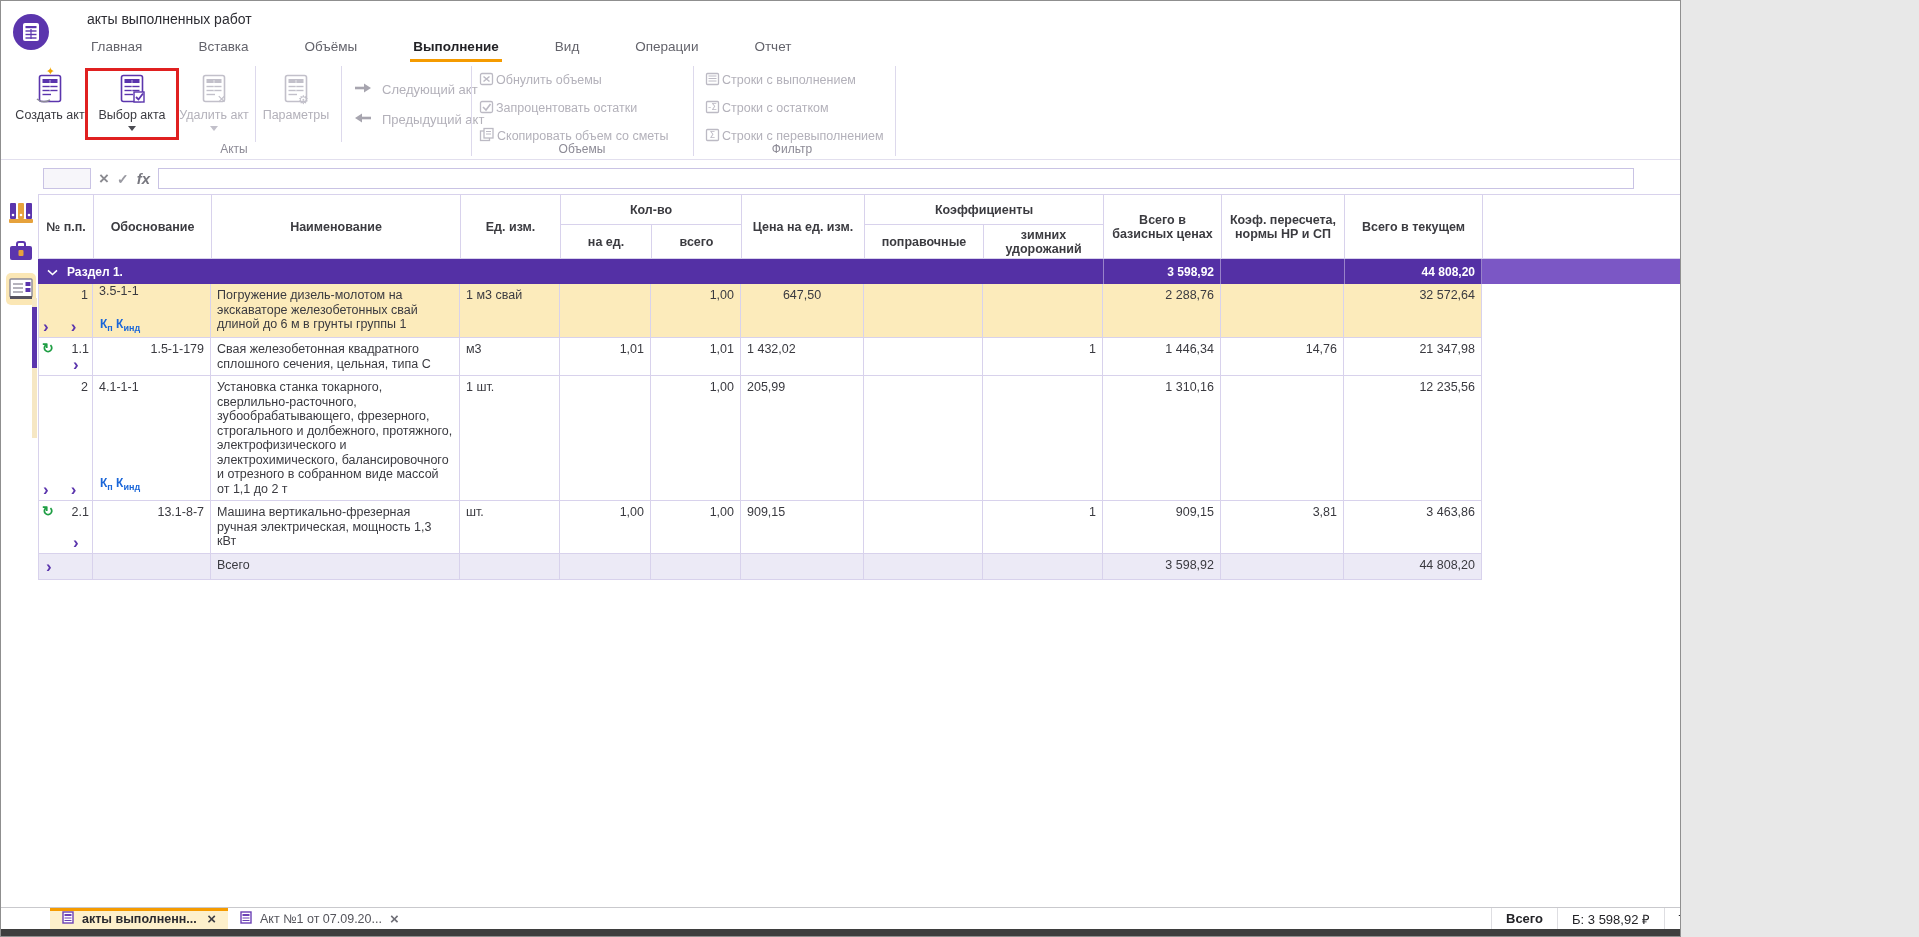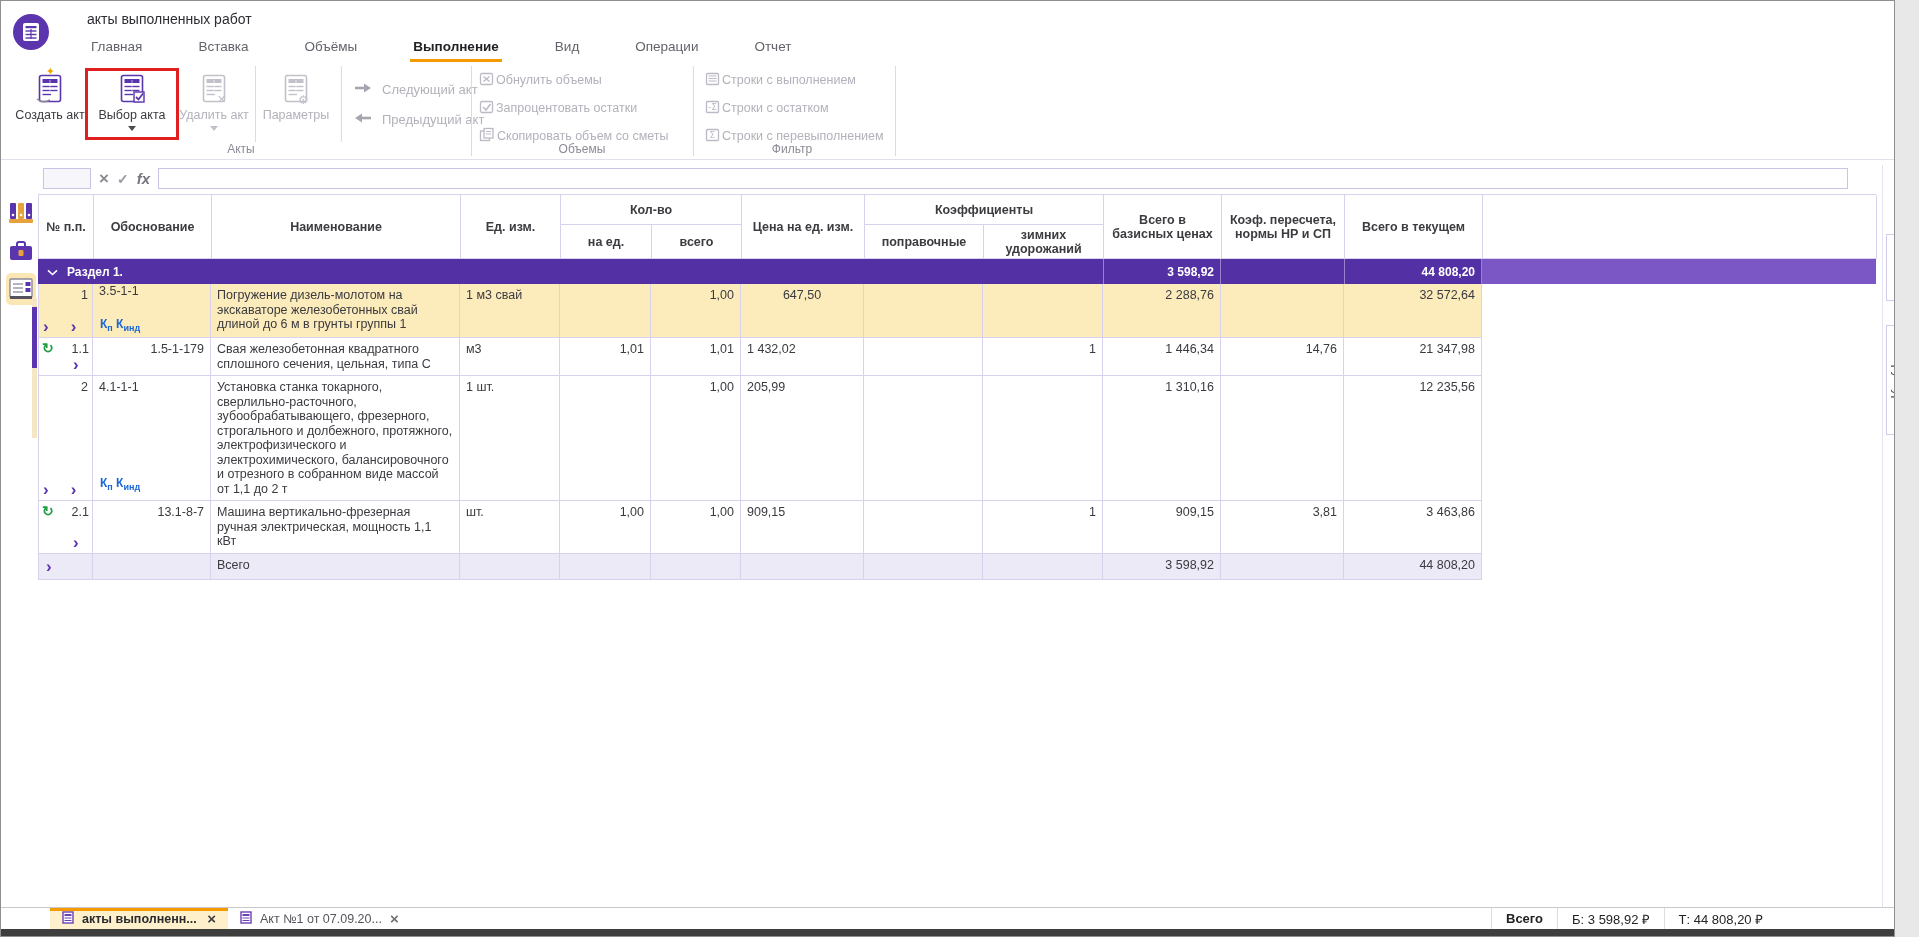--- a/index.html
+++ b/index.html
@@ -1,17 +1,17 @@
 <!DOCTYPE html>
 <html style="--accent-purple: #5b35ad; --section-bg: #5430a5; --section-filler-bg: #7b57c5; --row-item-bg: #fcebbb; --row-sub-bg: #f7e9e3; --row-total-bg: #eceaf6; --grid-line: #d8d2ec; --green: #1f9e44; --blue: #1a66d9; --orange: #f59b00; --highlight-red: #e02020; --disabled-text: #b3b1ba; --text: #3a3a40;"><head>
 <meta charset="utf-8">
 <style>
   * { margin:0; padding:0; box-sizing:border-box; }
   html,body { background:#e8e8e8; font-family:"Liberation Sans", sans-serif; }
-  .app{position:relative;width:1895px;height:937px;background:#fff;border:1px solid #8f8f8f;overflow:hidden;}
+  .app{position:relative;width:1681px;height:937px;background:#fff;border:1px solid #8f8f8f;overflow:hidden;}
 
   
   .titlebar{position:absolute;top:0;left:0;right:0;height:61px;background:#fff;}
   .logo{position:absolute;left:12px;top:13px;width:36px;height:36px;border-radius:50%;
         background:var(--accent-purple);display:flex;align-items:center;justify-content:center;}
   .title{position:absolute;left:86px;top:10px;font-size:14px;color:#2d2d33;}
   #ribbon-tabs{position:absolute;left:87px;bottom:0;display:flex;gap:50px;align-items:flex-end;}
   .rtab{font-size:13.5px;color:#63636b;padding:0 3px 8px;cursor:default;}
   .rtab.active{color:#222226;font-weight:bold;padding-bottom:5px;border-bottom:3px solid var(--orange);}
 
@@ -264,21 +264,21 @@
         </div>
         <div class="mlitem">
           <span><svg width="15" height="15" viewBox="0 0 15 15">
               <rect x="1.5" y="2.5" width="12" height="11" rx="1" fill="#fff" stroke="#bcbac4" stroke-width="1.3"></rect>
               <text x="4.5" y="11" font-size="9" fill="#bcbac4" font-family="DejaVu Sans">Σ</text>
             </svg></span>
           <span>Строки с перевыполнением</span>
         </div>
       </div>
     <div class="vsep tall" style="left:894px"></div>
-    <span class="glabel" style="left:130px">Акты</span>
+    <span class="glabel" style="left:123px">Акты</span>
     <span class="glabel" style="left:471px">Объемы</span>
     <span class="glabel" style="left:681px">Фильтр</span>
     <div class="hl-box"></div>
   </div>
 
   <div class="formula-bar">
     <input class="cell-ref" value="" style="">
     <span class="fb-x">×</span>
     <span class="fb-check">✓</span>
     <span class="fb-fx">fx</span>
@@ -445,21 +445,21 @@
               <div class="nchev subc">
                 <span class="chev">›</span>
               </div>
             </div>
           </div>
           <div class="tc" style="grid-column: 2; padding: 4px 5px;">
             <div class="numwrap">
               <div class="codetop a-r">13.1-8-7</div>
             </div>
           </div>
-          <div class="tc" style="grid-column: 3;">Машина вертикально-фрезерная ручная электрическая, мощность 1,1 кВт</div>
+          <div class="tc" style="grid-column: 3;">Машина вертикально-фрезерная ручная электрическая, мощность 1,3 кВт</div>
           <div class="tc" style="grid-column: 4;">шт.</div>
           <div class="tc a-r" style="grid-column: 5;">1,00</div>
           <div class="tc a-r" style="grid-column: 6;">1,00</div>
           <div class="tc" style="grid-column: 7;">909,15</div>
           <div class="tc a-r" style="grid-column: 8;"></div>
           <div class="tc a-r" style="grid-column: 9;">1</div>
           <div class="tc a-r" style="grid-column: 10;">909,15</div>
           <div class="tc a-r" style="grid-column: 11;">3,81</div>
           <div class="tc a-r" style="grid-column: 12;">3 463,86</div>
           <div class="tc-ghost" style="grid-column: 13;"></div>

